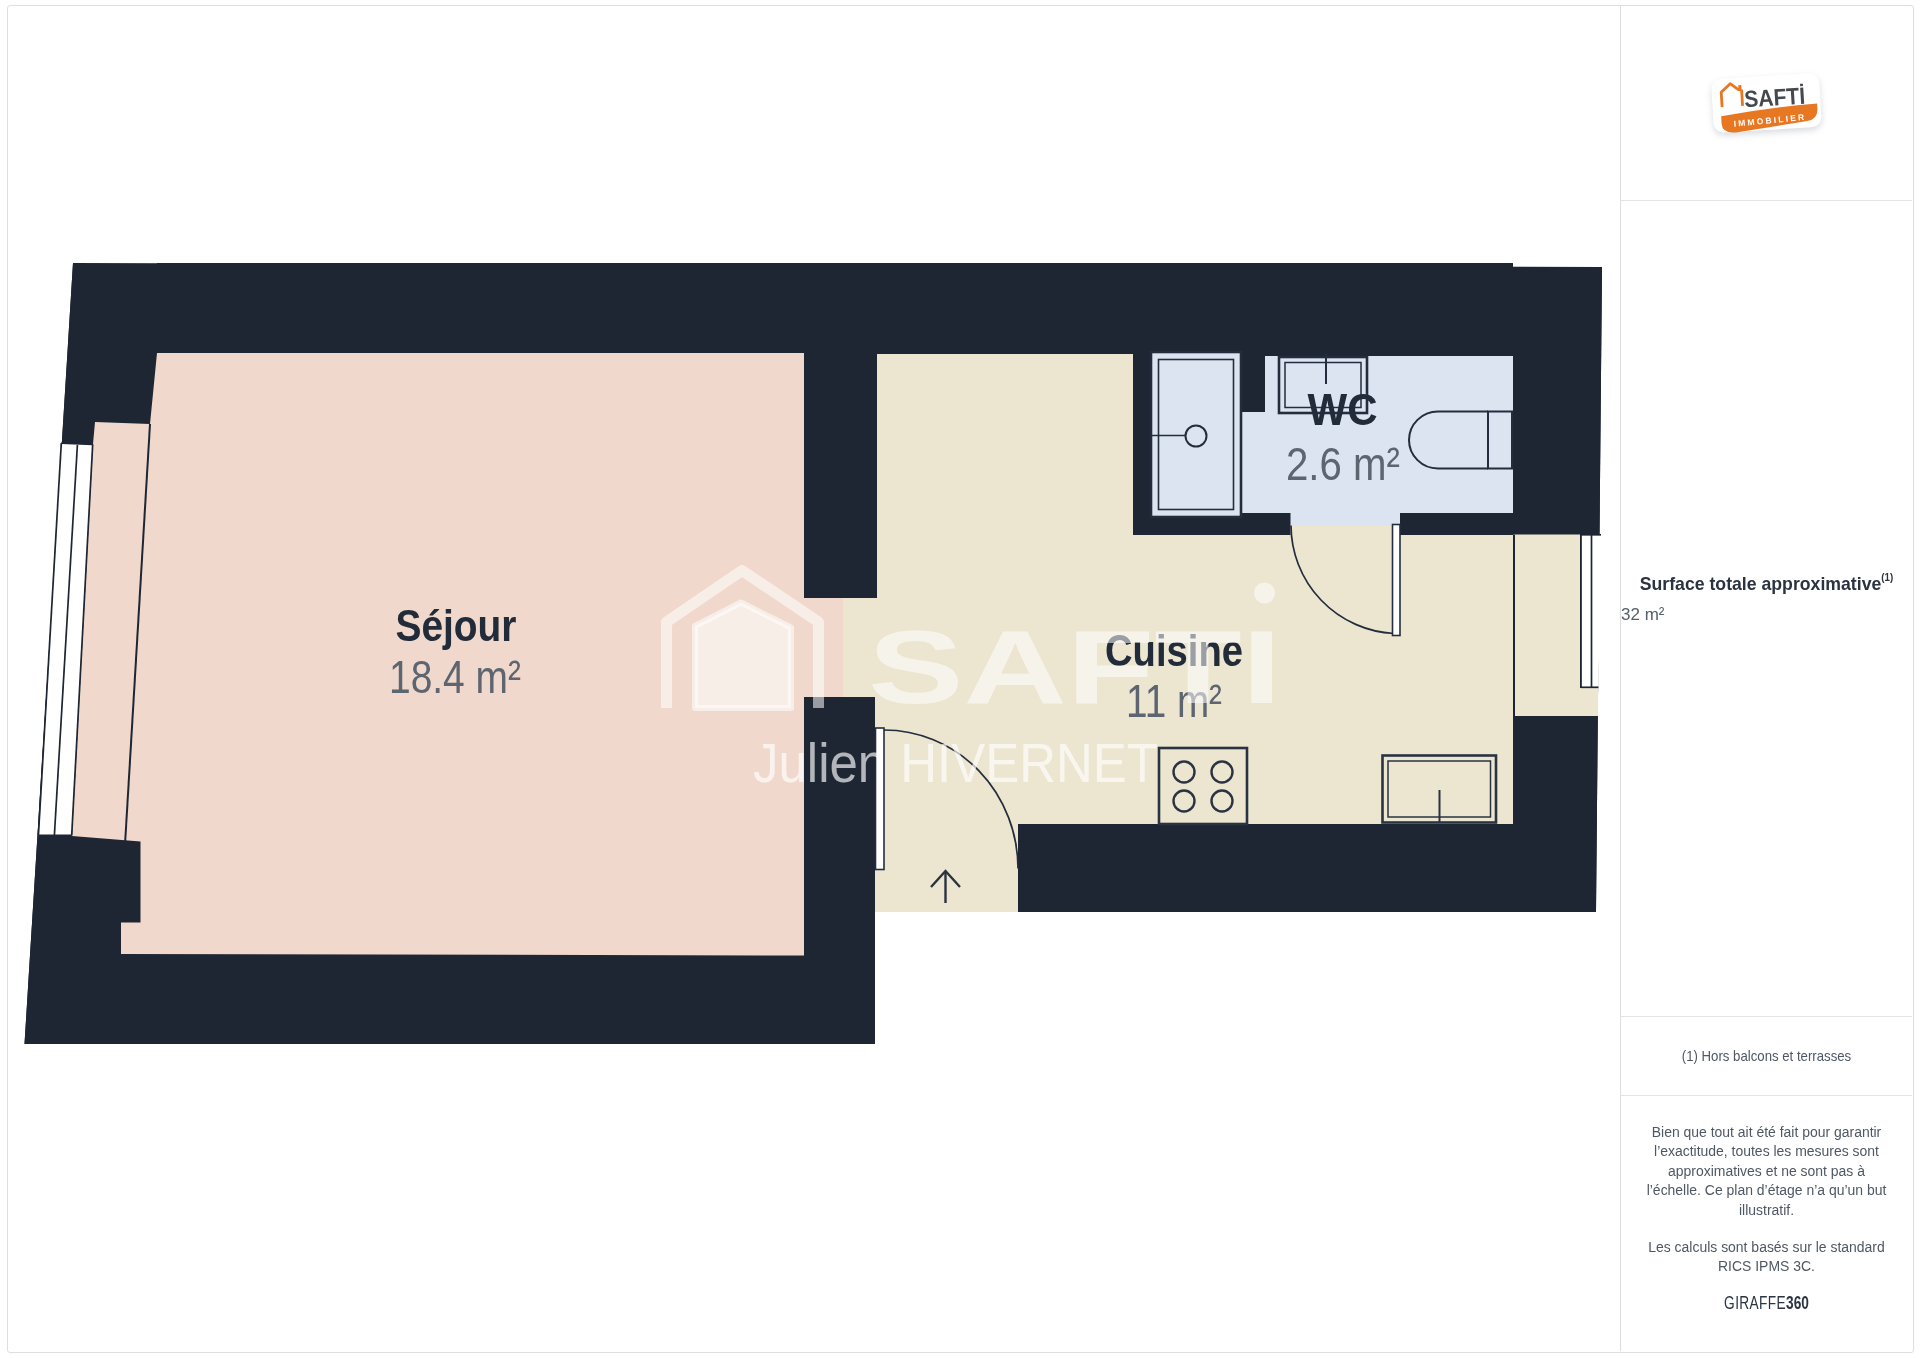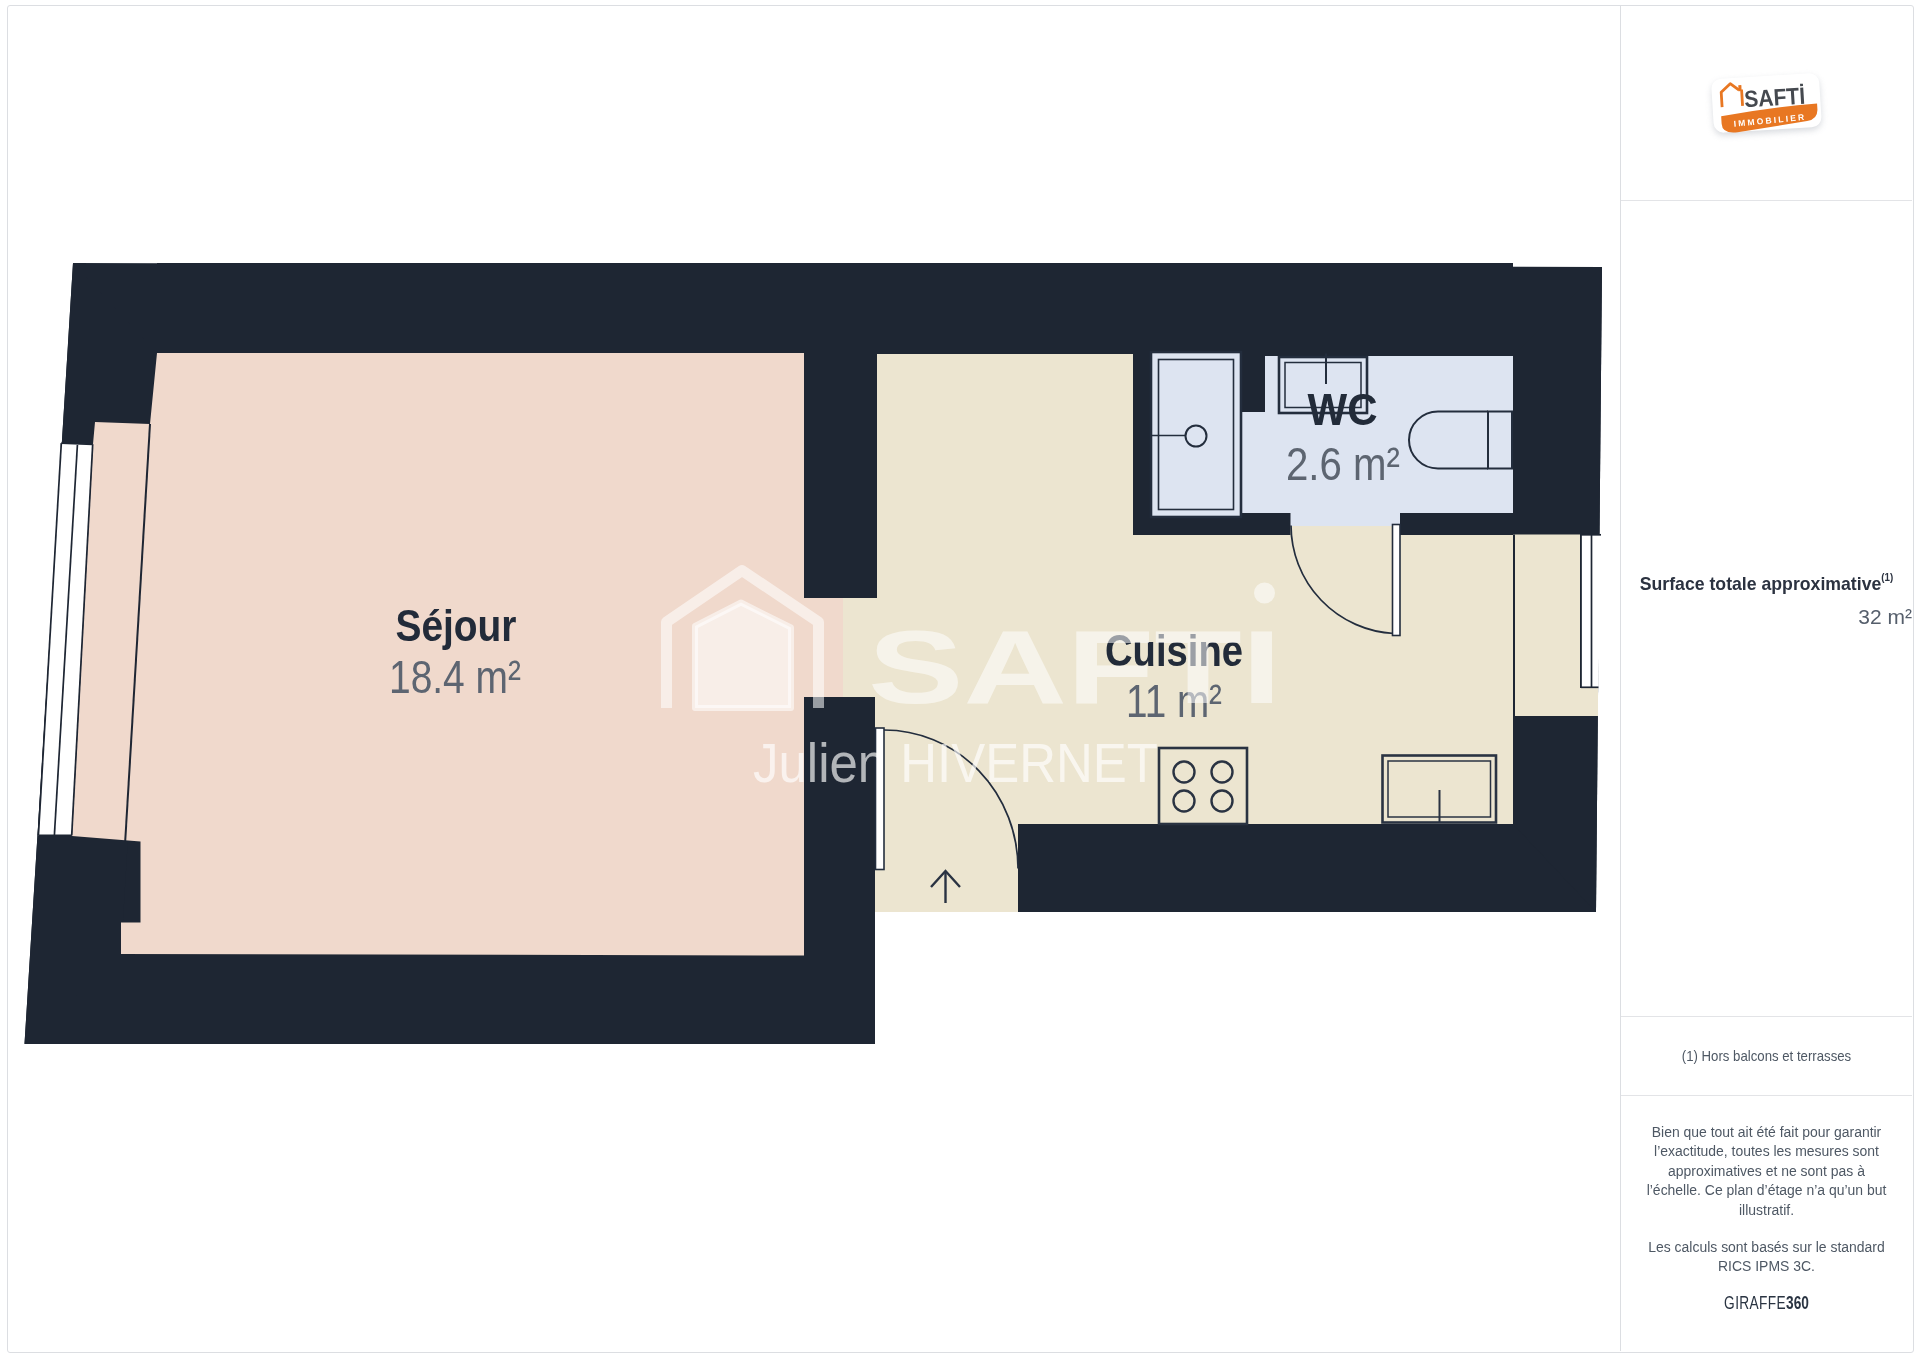--- a/index.html
+++ b/index.html
@@ -146,21 +146,21 @@
     <path d="M 1720.5,113.5 Q 1768,107.5 1817,106.5 L 1817,112 Q 1817,122.5 1806,123.5 L 1736,130.5 Q 1720.5,131.5 1720.5,121 Z" fill="#e87722"></path>
     <text x="1769" y="123.5" font-size="8.5" font-weight="bold" fill="#ffffff" text-anchor="middle" letter-spacing="2.2" transform="rotate(-2 1769 121)">IMMOBILIER</text>
     <path d="M 1722,104.5 L 1722,89.5 L 1731.5,81.5 L 1740,88.5 M 1742.5,88 L 1742.5,104.5" fill="none" stroke="#e87722" stroke-width="2.8" stroke-linejoin="round"></path>
     <line x1="1741" y1="83.5" x2="1741" y2="89.5" stroke="#e87722" stroke-width="3"></line>
     <text x="1744.5" y="106" font-size="23.5" font-weight="bold" fill="#45494f" textLength="61" lengthAdjust="spacingAndGlyphs">SAFTİ</text>
   </g>
 </svg>
 
 <div class="abs" style="left:1621px;top:571px;width:291px;text-align:center;font-size:19px;font-weight:bold;color:#2b3240;transform:scaleX(0.93);">Surface totale approximative<span style="font-size:10.5px;vertical-align:9px;">(1)</span></div>
 
-<div class="abs" style="left:1621px;top:605px;width:291px;text-align:right;font-size:21px;color:#555e6b;">32 m²</div>
+<div class="abs" style="left:1621px;top:605px;width:291px;text-align:left;font-size:17px;color:#555e6b;">32 m²</div>
 
 <div class="abs" style="left:1621px;top:1047px;width:291px;text-align:center;font-size:15px;color:#4e5864;transform:scaleX(0.88);">(1) Hors balcons et terrasses</div>
 
 <div class="abs" style="left:1621px;top:1122px;width:291px;text-align:center;font-size:15.5px;line-height:19.4px;color:#4e5864;transform:scaleX(0.9);">Bien que tout ait été fait pour garantir<br>l’exactitude, toutes les mesures sont<br>approximatives et ne sont pas à<br>l’échelle. Ce plan d’étage n’a qu’un but<br>illustratif.</div>
 
 <div class="abs" style="left:1621px;top:1237px;width:291px;text-align:center;font-size:15.5px;line-height:19.4px;color:#4e5864;transform:scaleX(0.9);">Les calculs sont basés sur le standard<br>RICS IPMS 3C.</div>
 
 <div class="abs" style="left:1621px;top:1292px;width:291px;text-align:center;font-size:18.5px;color:#2a3442;transform:scaleX(0.74);"><span style="letter-spacing:0.5px;">GIRAFFE</span><b>360</b></div>
 
 </body></html>

